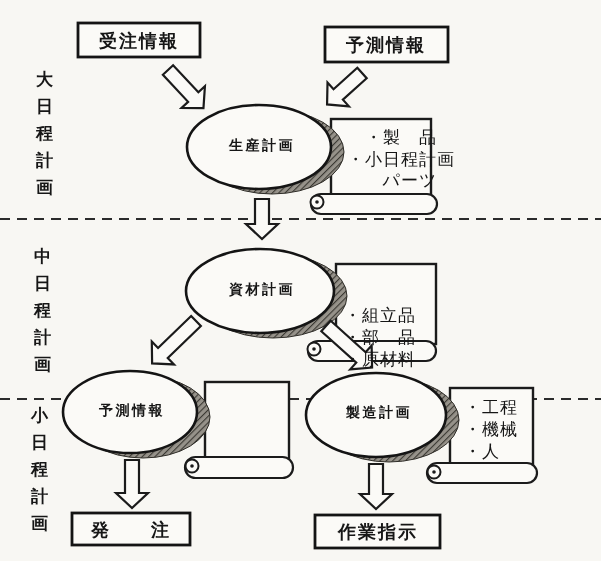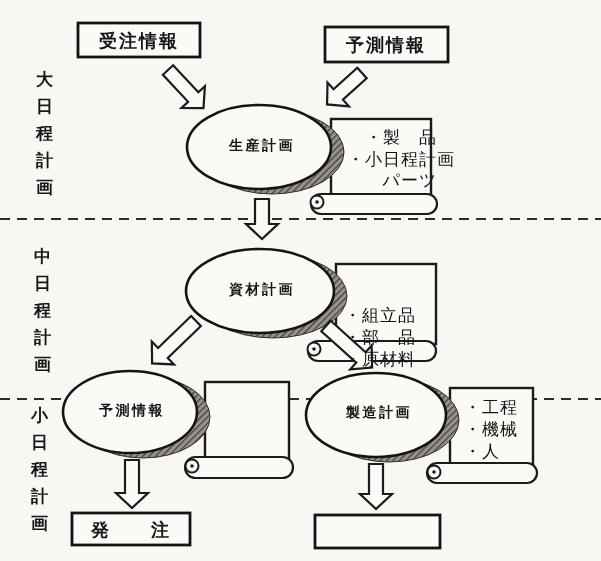--- a/index.html
+++ b/index.html
@@ -137,14 +137,15 @@
   </div>
 
 
   <div class="note" style="left:464px; top:397px;">
     <div>・工程</div>
     <div>・機械</div>
     <div>・人</div>
   </div>
 
   <div class="t t-box" style="left:131px; top:530px;">発　　注</div>
+  <div class="t t-box" style="left:378px; top:532px;">作業指示</div>
 
 </div>
 
 </body></html>

